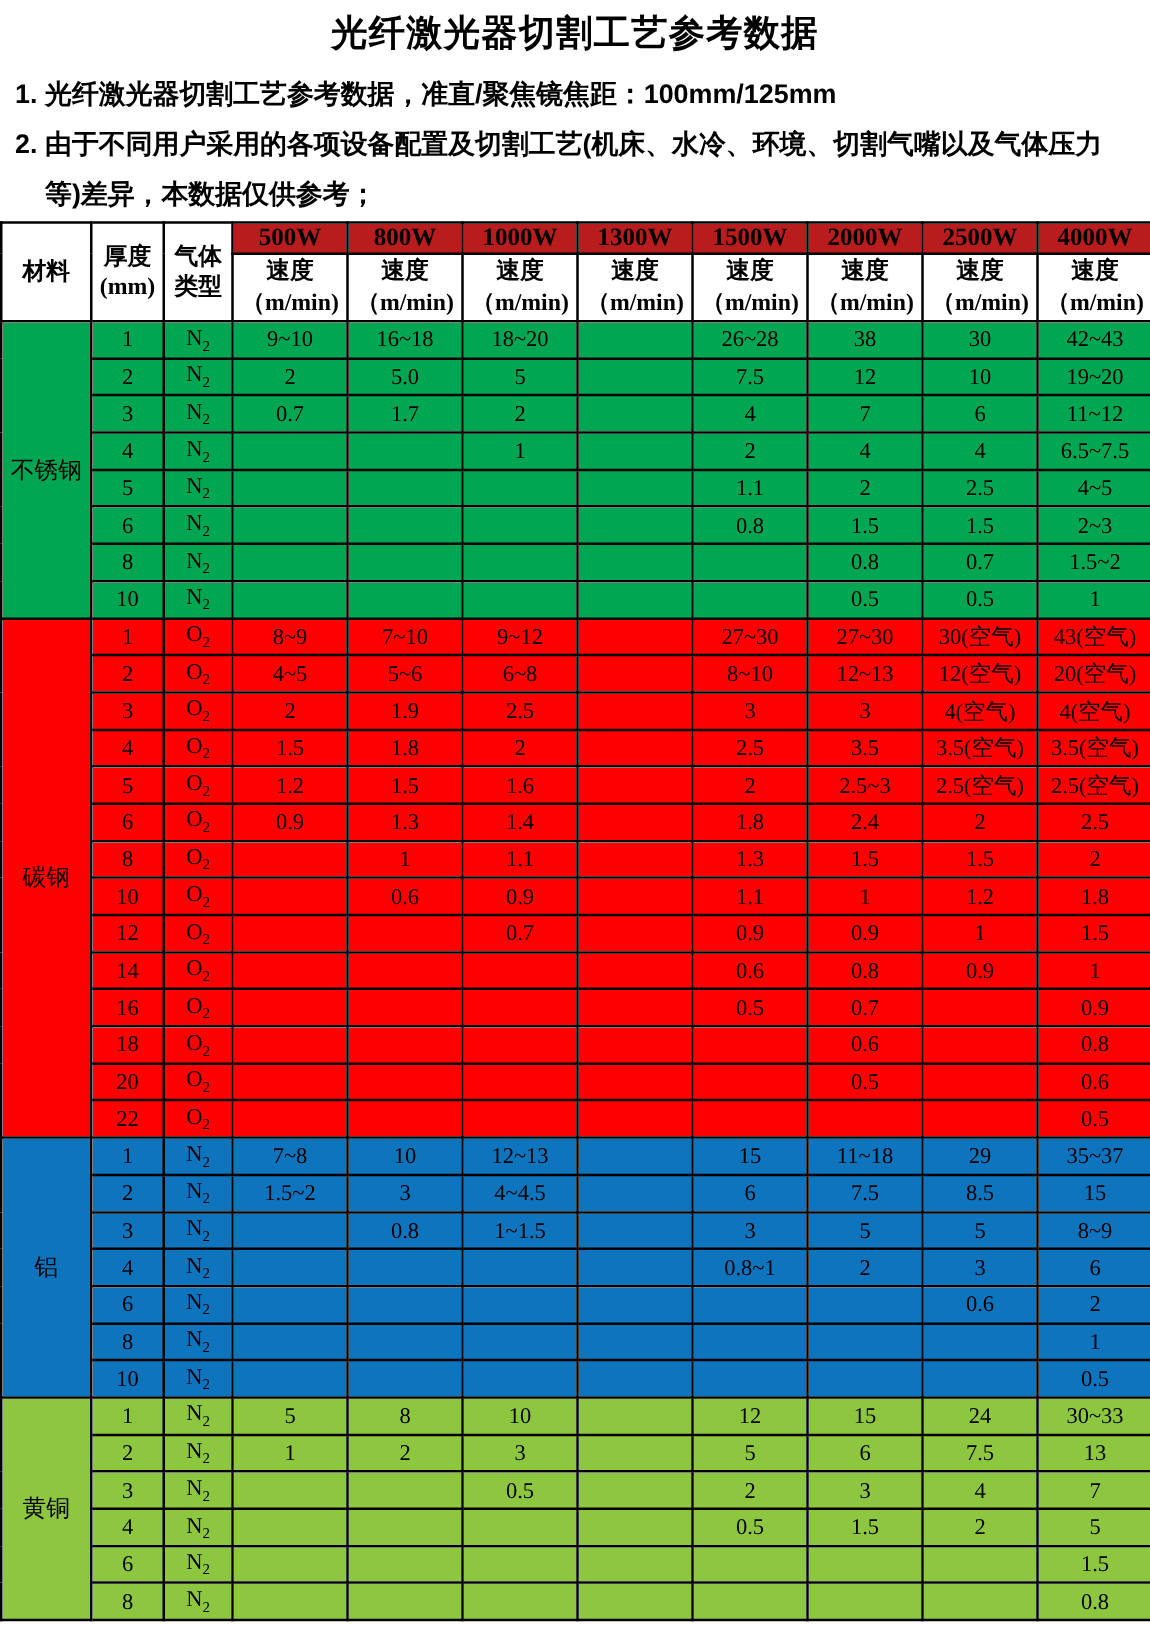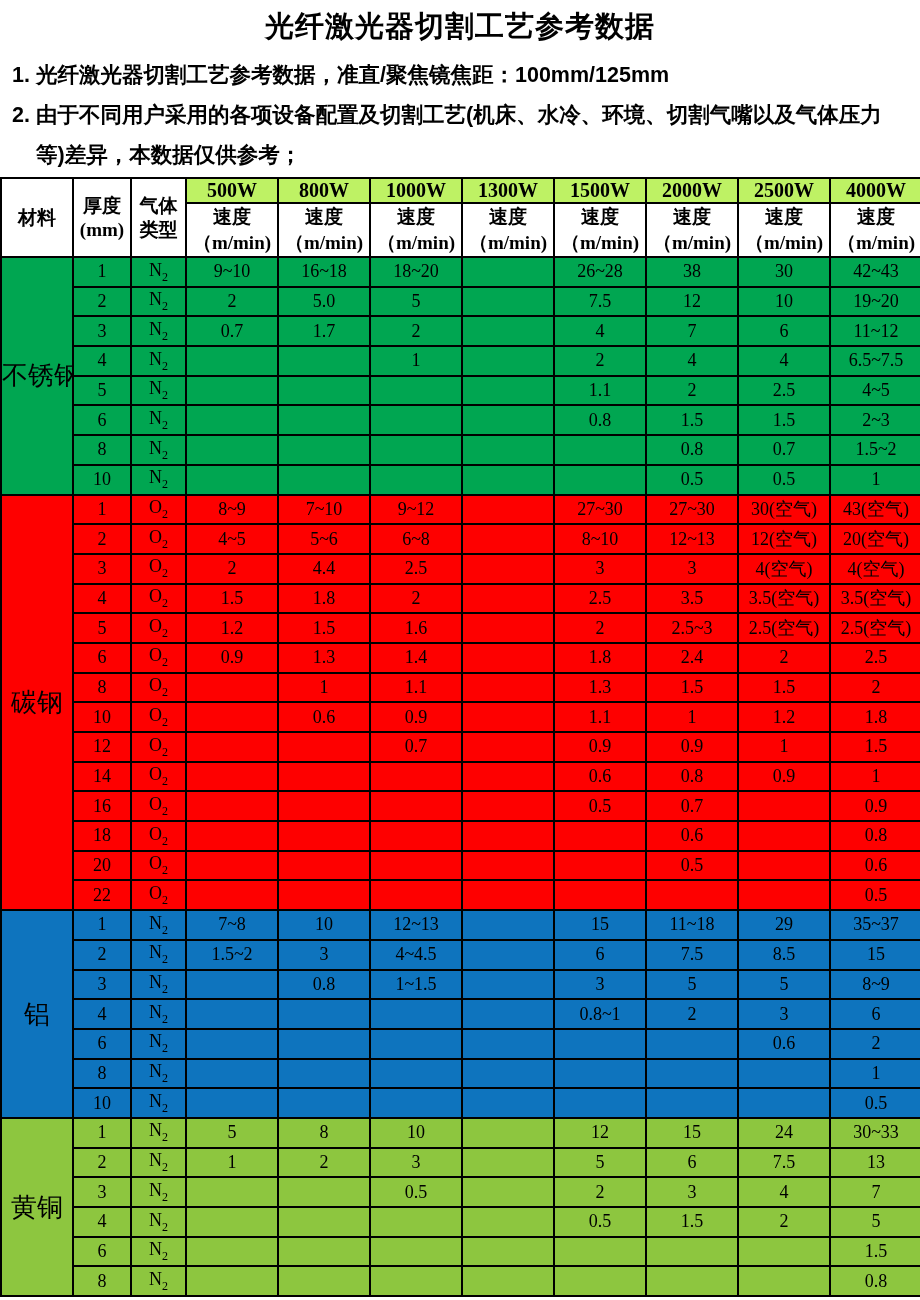--- a/index.html
+++ b/index.html
@@ -27,30 +27,30 @@
     vertical-align: middle; overflow: hidden; white-space: nowrap;
   }
   thead tr.power-row th { height: 24px; }
   thead tr.speed-row th { height: 54px; }
   th.corner {
     font-family: "Liberation Serif", "DejaVu Serif", serif;
     font-weight: bold; font-size: 19px; line-height: 1.25; background:#fff;
   }
   th.power {
     font-family: "Liberation Serif", "DejaVu Serif", serif;
-    font-weight: bold; font-size: 20px; background:#bef264;
+    font-weight: bold; font-size: 20px; background:#b91c1c;
   }
   th.speed {
     font-family: "Liberation Serif", "DejaVu Serif", serif;
     font-weight: bold; font-size: 19px; line-height: 1.35; background:#fff;
   }
   tbody tr { height: 29.7px; }
   td.material {
     font-family: "Liberation Serif", "DejaVu Serif", serif;
-    font-size: 26px;
+    font-size: 19px;
   }
   td.num {
     font-family: "Liberation Serif", "DejaVu Serif", serif;
     font-size: 18px;
   }
   td.num sub { font-size: 12px; }
 </style>
 </head>
 <body>
 
@@ -226,21 +226,21 @@
         <td class="num"></td>
         <td class="num">8~10</td>
         <td class="num">12~13</td>
         <td class="num">12(空气)</td>
         <td class="num">20(空气)</td>
       </tr>
       <tr style="background: rgb(254, 0, 0);">
         <td class="num">3</td>
         <td class="num">O<sub>2</sub></td>
         <td class="num">2</td>
-        <td class="num">4.4</td>
+        <td class="num">1.9</td>
         <td class="num">2.5</td>
         <td class="num"></td>
         <td class="num">3</td>
         <td class="num">3</td>
         <td class="num">4(空气)</td>
         <td class="num">4(空气)</td>
       </tr>
       <tr style="background: rgb(254, 0, 0);">
         <td class="num">4</td>
         <td class="num">O<sub>2</sub></td>

